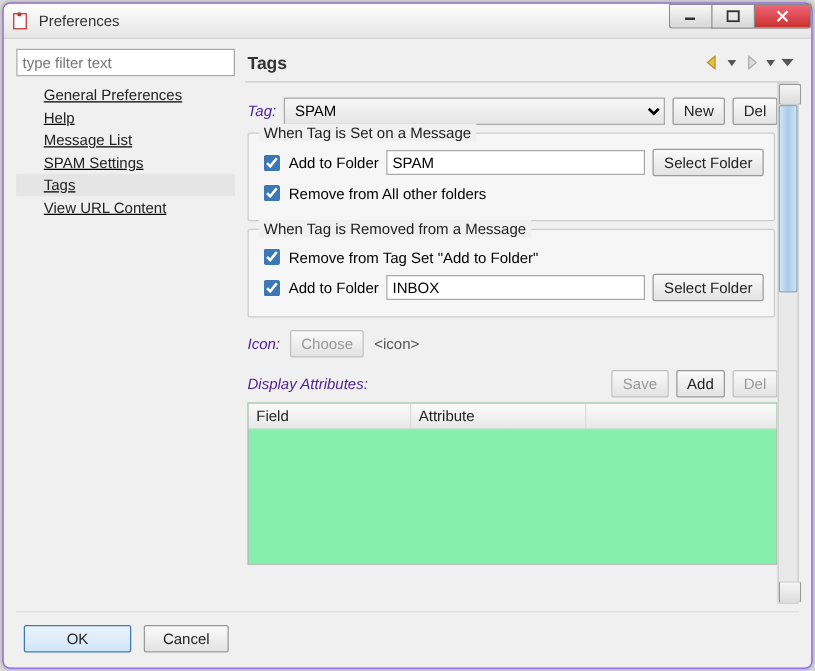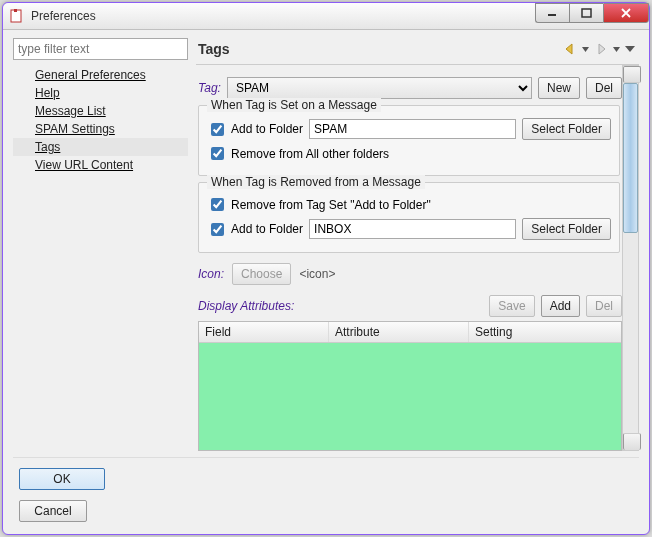--- a/index.html
+++ b/index.html
@@ -47,21 +47,21 @@
   .group > .legend { position:absolute; top:-8px; left:8px; background:#f0f0f0; padding:0 4px; color:#222;}
   .chk { display:flex; align-items:center; gap:4px; }
   .chk input { accent-color:#3b78b5; width:13px;height:13px;}
   input.txt { height:20px; border:1px solid #a9a9a9; padding:1px 4px; background:#fff; }
   .attrhdr{display:flex;justify-content:space-between;align-items:center;margin-top:10px;}
   .attrbtns{display:flex;gap:6px;}
   .table { border:1px solid #bbb; background:#86efac; margin-top:4px; height:130px; }
   .thead { display:flex; background:linear-gradient(#fbfbfb,#e7e7e7); border-bottom:1px solid #ccc; }
   .th { padding:3px 6px; border-right:1px solid #ddd; color:#222;}
   .th:nth-child(1){width:130px;} .th:nth-child(2){width:140px;} .th:nth-child(3){flex:1;border-right:none;}
-  .footer { display:flex; gap:10px; padding:10px 6px 2px 6px; border-top:1px solid #ddd; margin-top:6px;flex-direction:column;}
+  .footer { display:flex; gap:10px; padding:10px 6px 2px 6px; border-top:1px solid #ddd; margin-top:6px;}
   .btn.main { width:86px; border:1px solid #3b78b5; background:linear-gradient(#eaf3fb,#d2e6f7);}
   .btn.std { width:68px; }
   .iconrow{display:flex;align-items:center;gap:8px;margin-top:10px;}
 </style>
 </head>
 <body>
 
 <div class="window">
   <div class="titlebar">
     <span class="icon">
@@ -194,21 +194,20 @@
               <div class="attrbtns">
                 <div class="btn disabled">Save</div>
                 <div class="btn">Add</div>
                 <div class="btn disabled">Del</div>
               </div>
             </div>
             <div class="table">
               <div class="thead">
                 <div class="th">Field</div>
                 <div class="th">Attribute</div>
-                <div class="th">Setting</div>
               </div>
             </div>
           </div>
 
           <div class="sbar">
             <div class="btn">
                 <svg width="8" height="6" viewBox="0 0 8 6">
                   <path d="M0 6 L8 6 L4 0 Z" fill="#666"></path>
                 </svg>
               </div>

